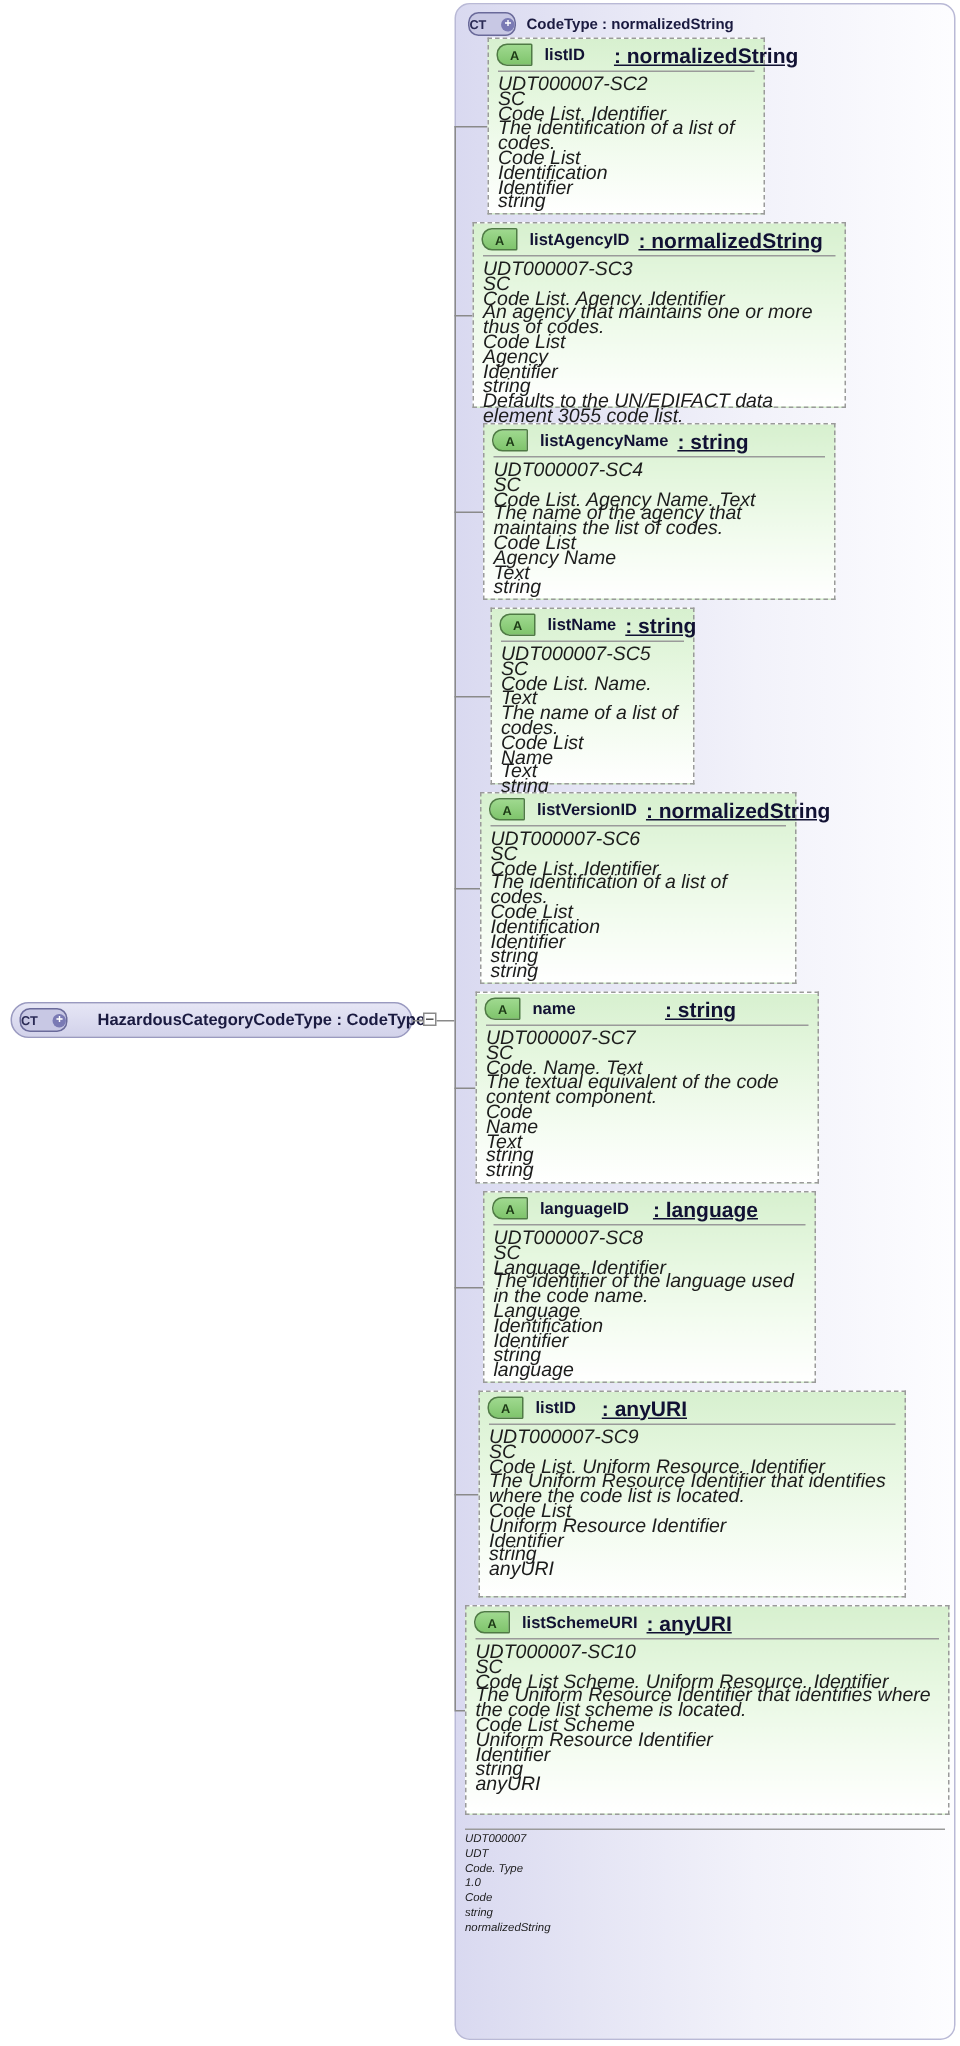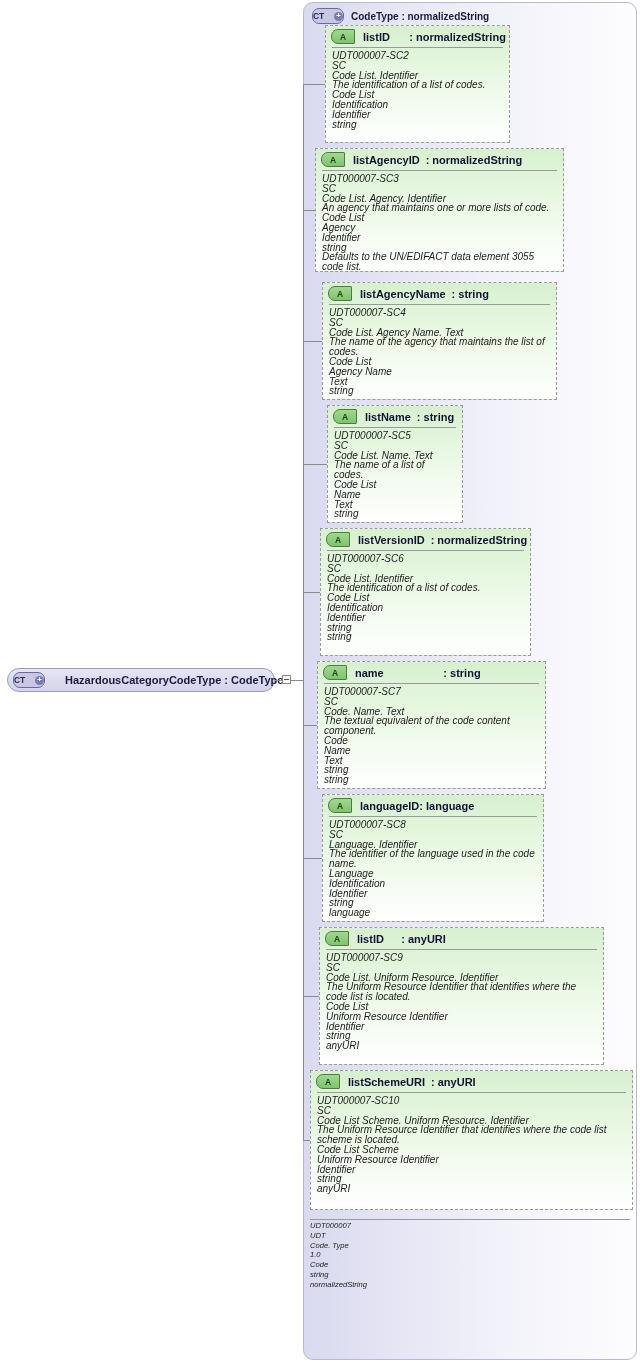--- a/index.html
+++ b/index.html
@@ -109,29 +109,29 @@
     border-top-right-radius:1px;border-bottom-right-radius:1px;
     background:linear-gradient(to bottom,#9fd98f,#7fc46c);
     color:#1d3a16;font-size:8.5px;font-weight:bold;
     display:flex;align-items:center;justify-content:center;
     flex:0 0 auto;
   }
   .attr-name{
     margin-left:8px;font-size:11px;font-weight:bold;color:#111133;white-space:nowrap;
   }
   .attr-type{
-    font-size:11px;font-weight:bold;color:#111133;white-space:nowrap;
+    font-size:14px;font-weight:bold;color:#111133;white-space:nowrap;text-decoration:underline;
   }
   .attr-rule{
     height:1px;background:#9a9a9a;margin:0 6px 3px 6px;
   }
   .attr-doc{
     padding:0 6px 4px 6px;
     font-family:"Liberation Sans", sans-serif;
-    font-size:10px;
+    font-size:13px;
     font-style:italic;
     color:#1c1c1c;
     line-height:9.8px;
   }
   .attr-doc div{white-space:normal;}
 
   
   #ct-doc-rule{
     position:absolute;left:310px;top:1219px;width:320px;height:1px;background:#9a9a9a;
   }
@@ -199,21 +199,21 @@
       <div class="attr-head">
         <span class="a-badge">A</span>
         <span class="attr-name">listAgencyID</span>
         <span class="attr-type" style="margin-left: 6px;">: normalizedString</span>
       </div>
       <div class="attr-rule"></div>
       <div class="attr-doc">
         <div>UDT000007-SC3</div>
         <div>SC</div>
         <div>Code List. Agency. Identifier</div>
-        <div>An agency that maintains one or more lists of code.</div>
+        <div>An agency that maintains one or more thus of codes.</div>
         <div>Code List</div>
         <div>Agency</div>
         <div>Identifier</div>
         <div>string</div>
         <div>Defaults to the UN/EDIFACT data element 3055 code list.</div>
       </div>
     </div>
     <div class="attr-box" style="left: 322px; top: 282px; width: 235px; height: 118px;">
       <div class="attr-head">
         <span class="a-badge">A</span>
@@ -285,21 +285,21 @@
         <div>Name</div>
         <div>Text</div>
         <div>string</div>
         <div>string</div>
       </div>
     </div>
     <div class="attr-box" style="left: 322px; top: 794px; width: 222px; height: 128px;">
       <div class="attr-head">
         <span class="a-badge">A</span>
         <span class="attr-name">languageID</span>
-        <span class="attr-type" style="margin-left: 0; text-align: center;">: language</span>
+        <span class="attr-type" style="margin-left: 16px; text-align: center;">: language</span>
       </div>
       <div class="attr-rule"></div>
       <div class="attr-doc">
         <div>UDT000007-SC8</div>
         <div>SC</div>
         <div>Language. Identifier</div>
         <div>The identifier of the language used in the code name.</div>
         <div>Language</div>
         <div>Identification</div>
         <div>Identifier</div>

